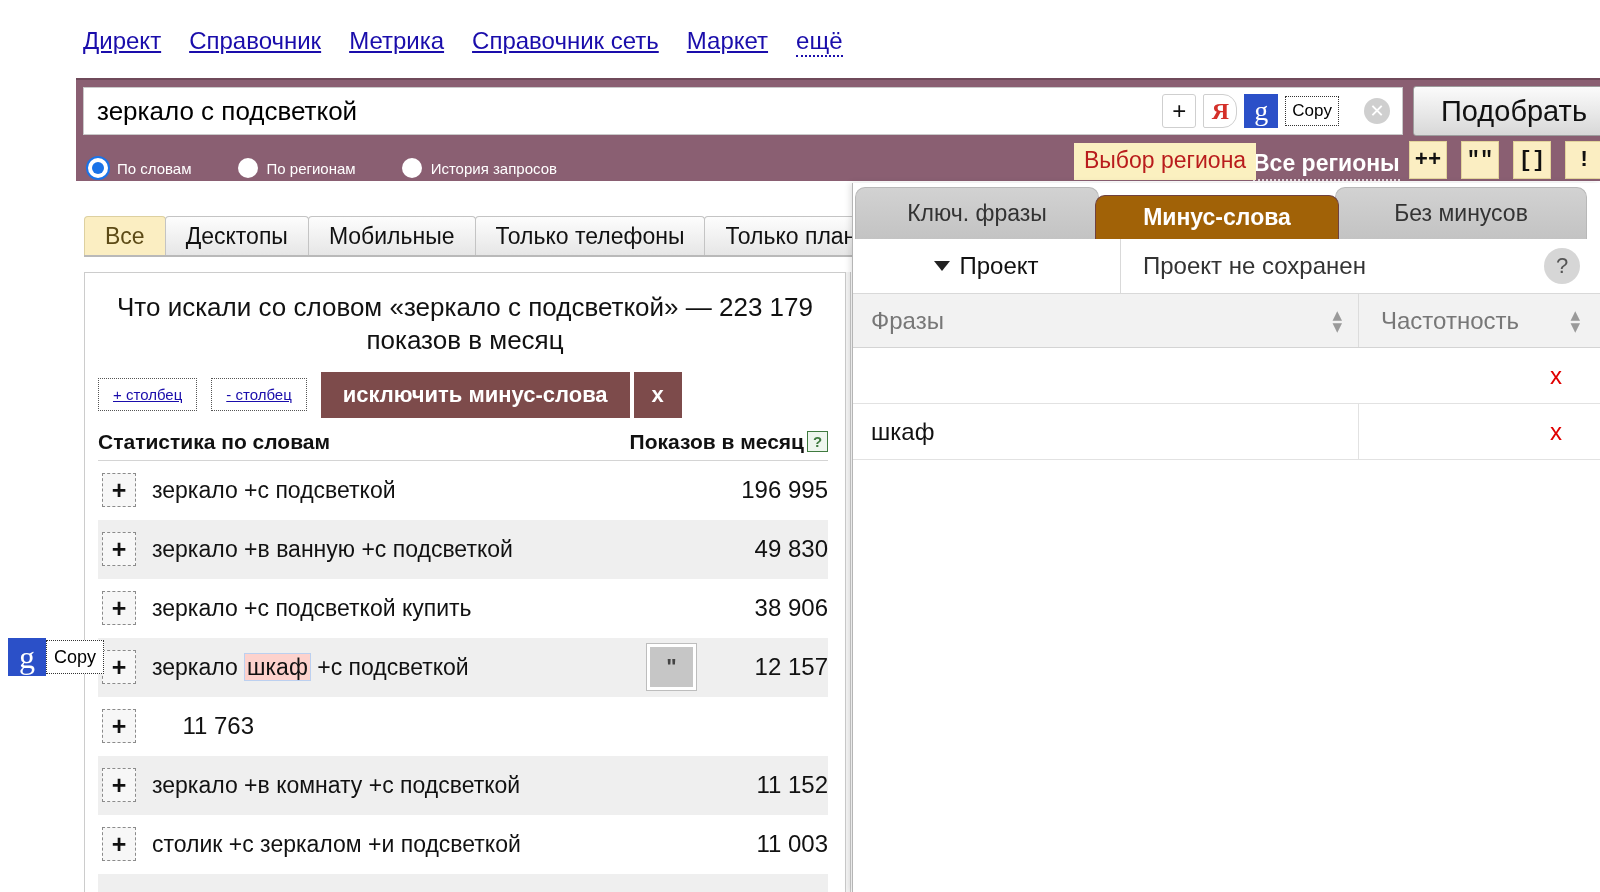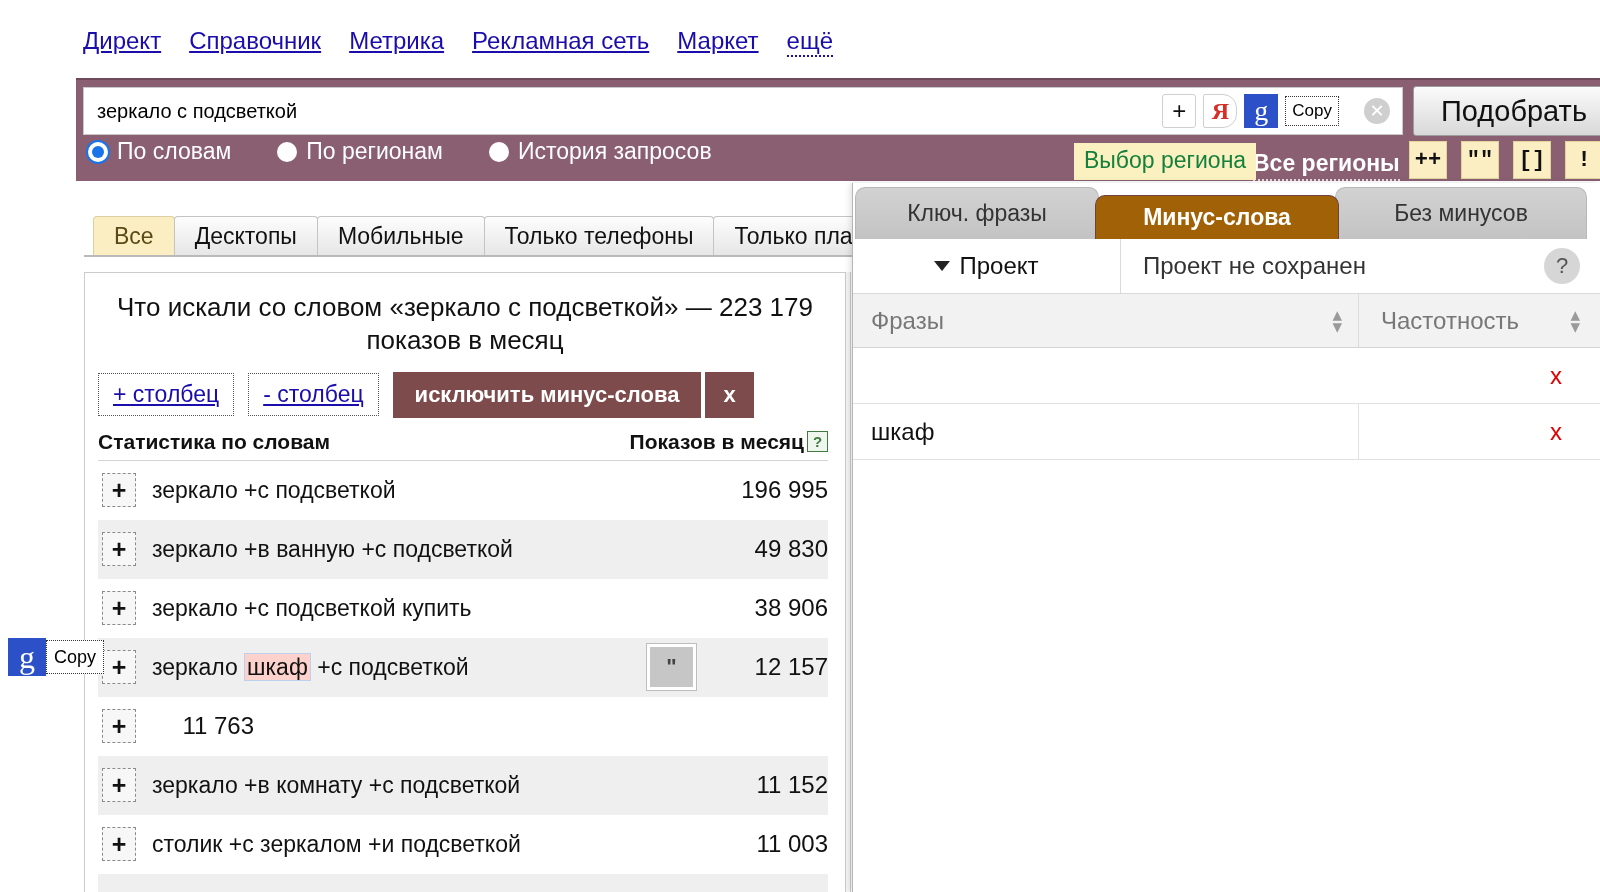--- a/index.html
+++ b/index.html
@@ -30,21 +30,21 @@
     background: #8a5f72;
     border-top: 2px solid #6f4a5a;
   }
   .search-row {
     position: absolute; left: 7px; top: 7px;
     width: 1320px; height: 48px;
     background: #fff; border: 1px solid #c9c9c9;
     display: flex; align-items: center;
   }
   .search-input-text {
-    flex: 1; padding-left: 13px; font-size: 20px; color: #000;
+    flex: 1; padding-left: 13px; font-size: 26px; color: #000;
     white-space: nowrap; overflow: hidden;
   }
   .sb-icons { display: flex; align-items: center; gap: 7px; padding-right: 12px; }
   .sb-btn {
     width: 34px; height: 34px; border: 1px solid #cfcfcf; background: #fff;
     border-radius: 3px; display: flex; align-items: center; justify-content: center;
     font-size: 24px; color: #111;
   }
   .sb-ya {
     width: 34px; height: 34px; border: 1px solid #cfcfcf; background: #fff;
@@ -72,42 +72,42 @@
     position: absolute; left: 1337px; top: 6px;
     width: 200px; height: 50px;
     background: linear-gradient(#fbfbfb, #d8d8d8);
     border: 1px solid #9d9d9d; border-radius: 3px;
     display: flex; align-items: center; padding-left: 27px;
     font-size: 29px; color: #111; white-space: nowrap; overflow: hidden;
   }
 
   
   .radio-row {
-    position: absolute; left: 12px; top: 58px;
+    position: absolute; left: 12px; top: 78px;
     display: flex; align-items: center; gap: 46px;
-    font-size: 23px; color: #ffffff;
+    font-size: 15px; color: #ffffff;
   }
   .radio-item { display: flex; align-items: center; gap: 9px; white-space: nowrap; }
   .radio-dot {
     width: 20px; height: 20px; border-radius: 50%; background: #fff;
     display: inline-block; position: relative;
   }
   .radio-dot.on {
     background: #fff; box-shadow: 0 0 0 2px #1a73e8;
   }
   .radio-dot.on::after {
     content: ""; position: absolute; left: 4px; top: 4px;
     width: 12px; height: 12px; border-radius: 50%; background: #1a73e8;
   }
 
   
   .region-tooltip {
     position: absolute; left: 1074px; top: 143px;
     background: #fbf0c0; padding: 4px 10px 6px 10px;
-    font-size: 23px; color: #15803d; white-space: nowrap;
+    font-size: 23px; color: #b91c1c; white-space: nowrap;
     z-index: 4;
   }
   .region-all {
     position: absolute; left: 1253px; top: 150px;
     font-size: 23px; color: #fff; font-weight: bold;
     border-bottom: 2px dotted #e8d9e0; padding-bottom: 2px;
     white-space: nowrap; z-index: 3;
   }
   .op-buttons {
     position: absolute; left: 1409px; top: 141px;
@@ -129,42 +129,42 @@
   }
   .dtab {
     height: 39px; padding: 0 20px;
     display: flex; align-items: center; justify-content: center;
     font-size: 23px; color: #111; white-space: nowrap;
     background: linear-gradient(#fdfdfd, #e6e6e6);
     border: 1px solid #c4c4c4; border-bottom: none;
     border-radius: 4px 4px 0 0; margin-right: -1px;
   }
   .dtab.active {
-    background: #fbeec2; border-color: #ddd0a0; color: #5c4a16; margin-left: 9px;
+    background: #fbeec2; border-color: #ddd0a0; color: #5c4a16;
   }
 
   
   .result-card {
     position: absolute; left: 84px; top: 272px;
     width: 762px; height: 620px;
     background: #fff; border: 1px solid #cccccc;
     border-bottom: none;
     overflow: hidden;
   }
   .result-title {
     margin: 18px 24px 0 24px;
     font-size: 26px; text-align: center; color: #111; line-height: 1.28;
   }
   .col-actions {
     display: flex; align-items: center; gap: 14px;
     margin: 14px 0 0 13px;
   }
   .col-link {
     border: 1px dotted #555; padding: 7px 14px;
-    font-size: 23px;
+    font-size: 15px;
   }
   .col-link span { color: #1a0dab; text-decoration: underline; }
   .btn-exclude {
     background: #7d4b4b; color: #fff; font-size: 22px; font-weight: bold;
     padding: 10px 22px; white-space: nowrap;
   }
   .btn-exclude-x {
     background: #7d4b4b; color: #fff; font-size: 22px; font-weight: bold;
     padding: 10px 18px; margin-left: 4px;
   }
@@ -315,21 +315,21 @@
 </style>
 </head>
 <body>
 
 <div id="root">
 
   <nav class="topnav">
     <a>Директ</a>
     <a>Справочник</a>
     <a>Метрика</a>
-    <a>Рекламная сеть</a>
+    <a>Справочник сеть</a>
     <a>Маркет</a>
     <a class="dotted">ещё</a>
   </nav>
 
   <div class="header-bar">
 
     <div class="search-row">
       <div class="search-input-text">зеркало с подсветкой</div>
       <div class="sb-icons">
         <div class="sb-btn">+</div>

